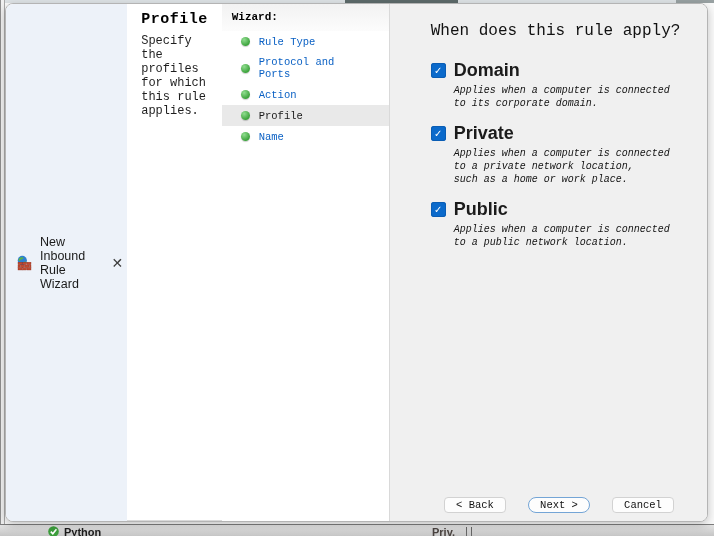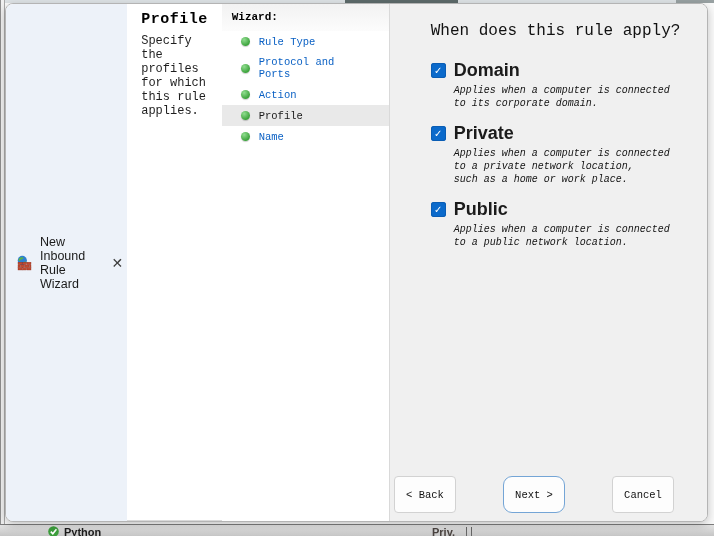--- a/index.html
+++ b/index.html
@@ -60,23 +60,23 @@
   .question { font-size:16px; color:#111; margin-bottom:20px; }
   .option { margin-bottom:13px; }
   .option-head { display:flex; align-items:center; gap:8px; }
   .checkbox { width:15px; height:15px; border-radius:3px; background:#0b6acb; color:#fff;
               font-size:10px; line-height:1; display:flex; align-items:center; justify-content:center;
               font-family:"Liberation Sans", sans-serif; box-shadow:inset 0 0 0 1px #0a5db4; }
   .option-label { font-family:"Liberation Sans", sans-serif; font-weight:bold; font-size:18px; color:#1b1b1b; }
   .option-desc { margin:3px 0 0 23px; font-size:10px; line-height:13px; color:#111;font-style:italic; }
 
   .button-row { position:absolute; right:33px; bottom:8px; display:flex; gap:22px; }
-  .btn { min-width:62px; height:37px; padding:0 10px; background:#fdfdfd;
+  .btn { min-width:62px; height:16px; padding:0 10px; background:#fdfdfd;
          border:1px solid #d2d2d2; border-radius:4px; font-family:"Liberation Mono", monospace;
-         font-size:10.5px; color:#111; display:flex; align-items:center; justify-content:center; cursor:default;margin-left:25px; }
+         font-size:10.5px; color:#111; display:flex; align-items:center; justify-content:center; cursor:default; }
   .btn.focused { border-color:#74a5d6;border-radius:9px; }
 </style>
 </head>
 <body>
 
 <div class="bg-top">
   <div class="seg1"></div>
   <div class="seg2"></div>
 </div>
 <div class="bg-left"></div>

